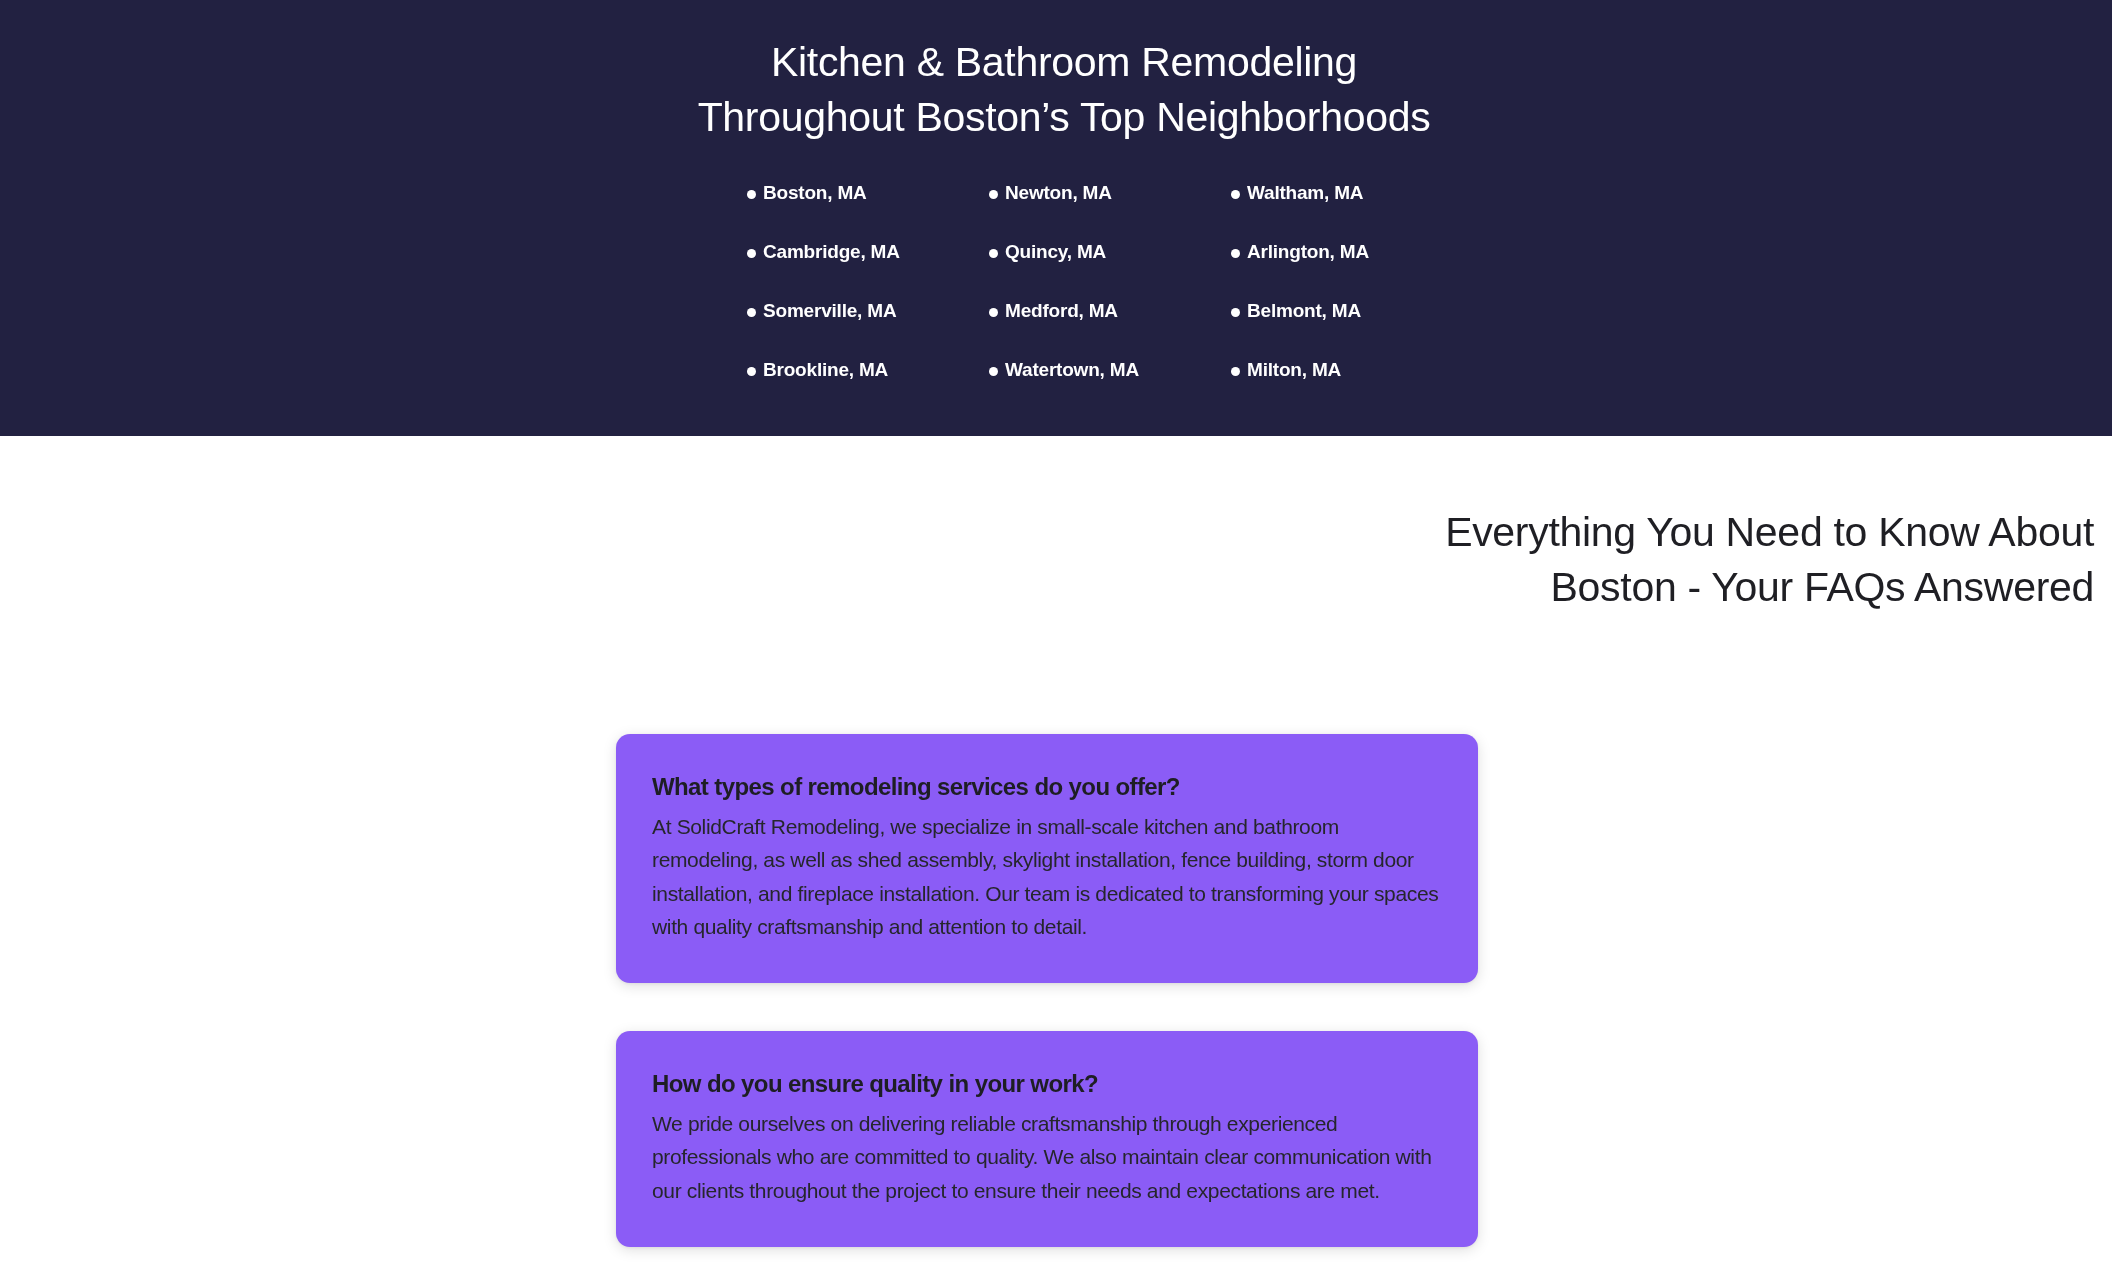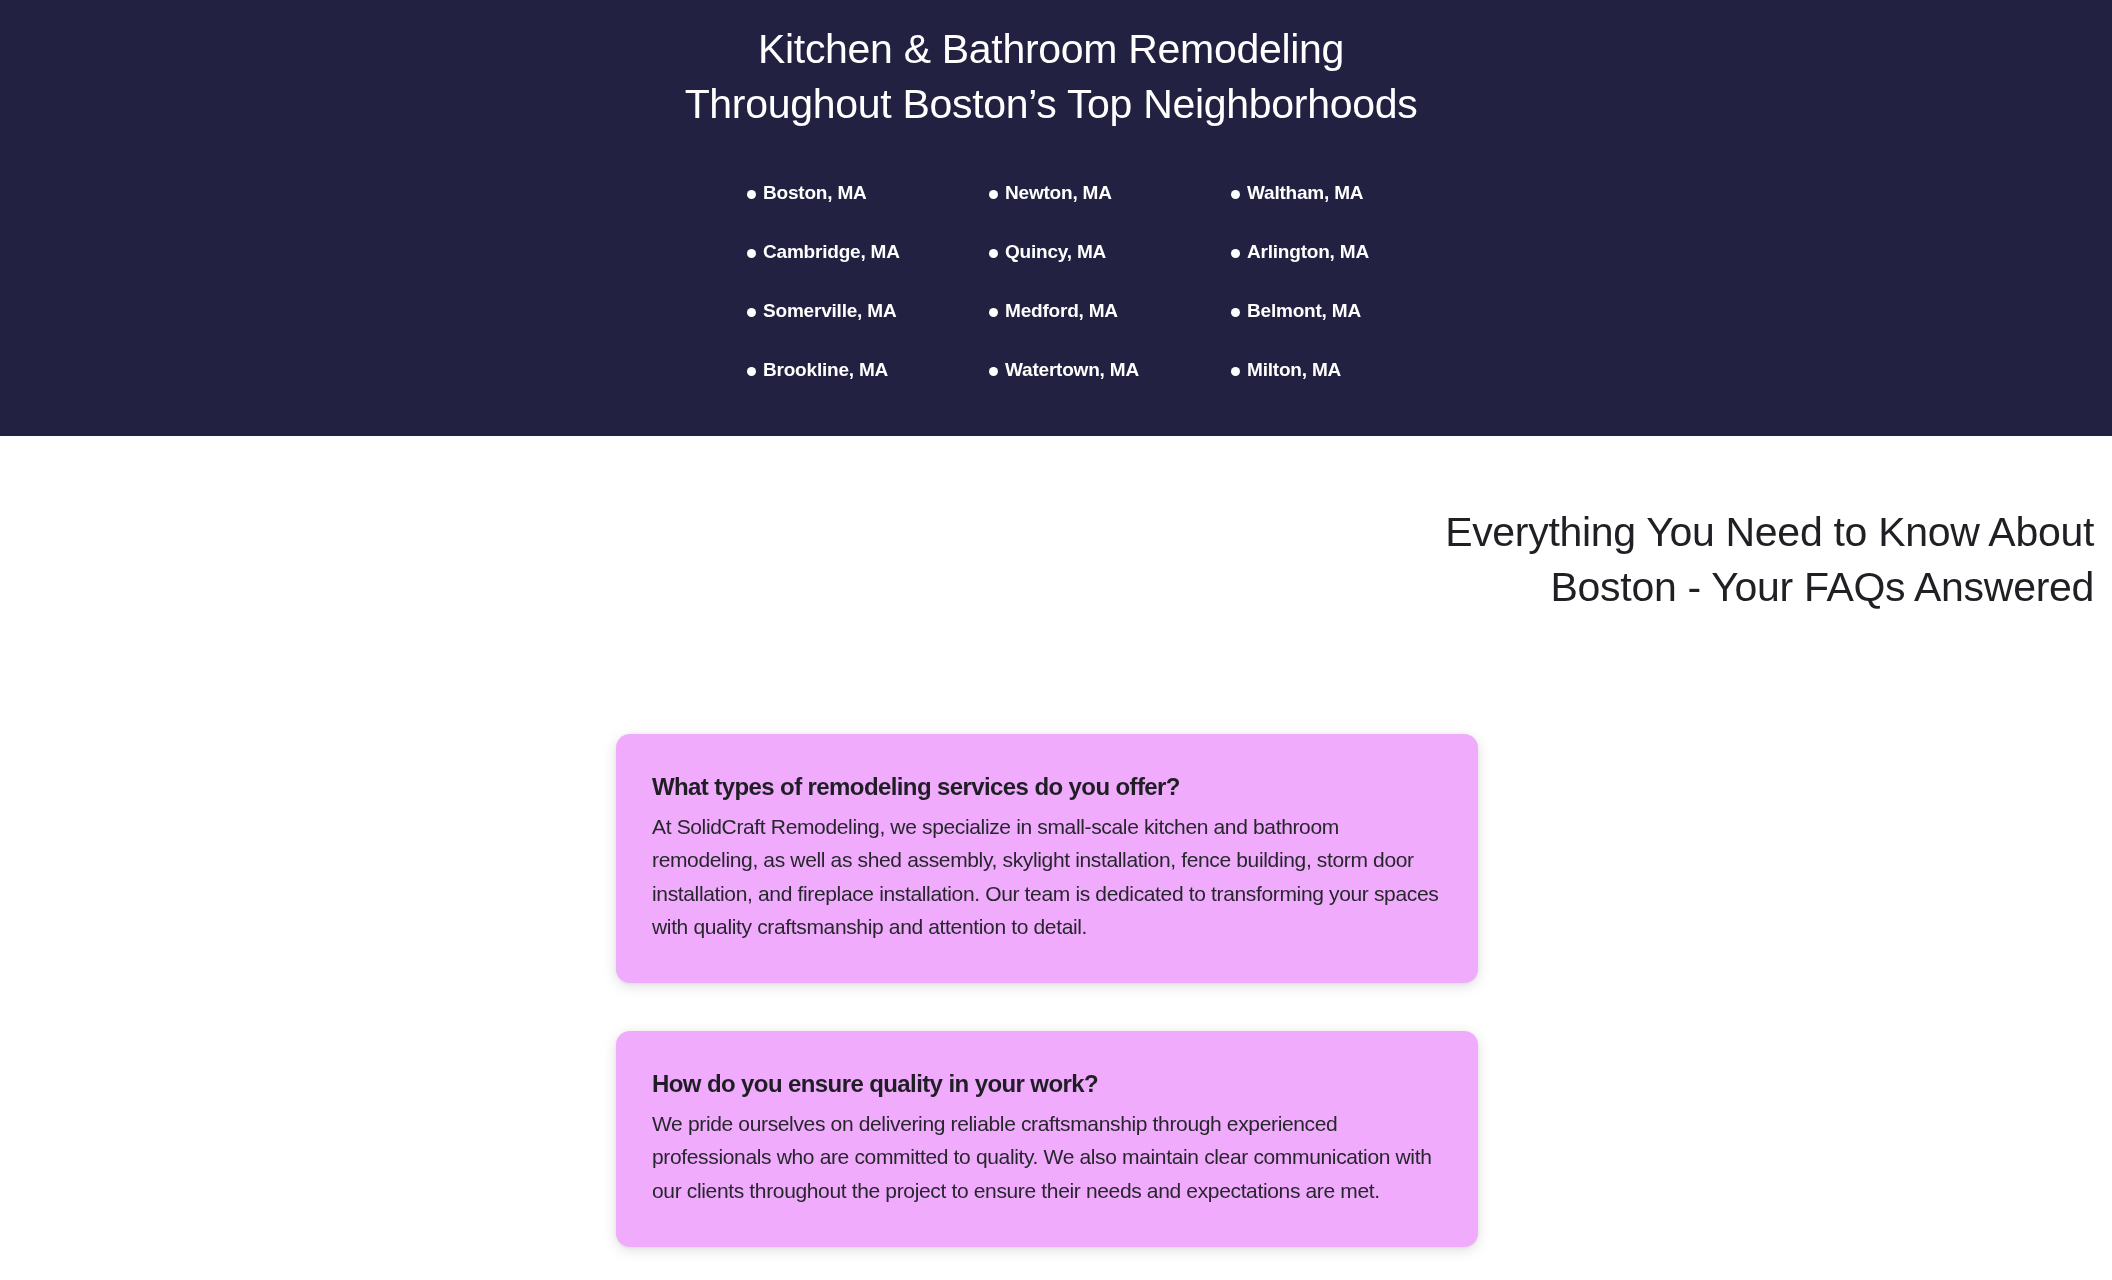--- a/index.html
+++ b/index.html
@@ -23,21 +23,21 @@
     top: 0;
     width: 2112px;
     height: 436px;
     background: #222141;
   }
   .areas-title {
     position: absolute;
     left: 0;
     width: 2094px;
     top: 18px;
-    margin: 4px;
+    margin: 17px;
     text-align: center;
     color: #ffffff;
     font-weight: 400;
     font-size: 41px;
     line-height: 55px;
     letter-spacing: -0.3px;
   }
   .areas-title span { display: block; }
   .city-grid {
     position: absolute;
@@ -82,21 +82,21 @@
     font-size: 41px;
     line-height: 54.5px;
     letter-spacing: -0.3px;
   }
   .faq-title span { display: block; }
   .faq-card {
     position: absolute;
     left: 616px;
     width: 862px;
     box-sizing: border-box;
-    background: #f0abfc;
+    background: #8b5cf6;
     border-radius: 14px;
     box-shadow: 0 3px 14px rgba(0,0,0,0.13), 0 1px 3px rgba(0,0,0,0.06);
     padding: 0 36px;
   }
   .faq-card.c1 { top: 734px; height: 249px; }
   .faq-card.c2 { top: 1031px; height: 216px; }
   .faq-q {
     margin: 0;
     padding-top: 36px;
     color: #1e1e24;

